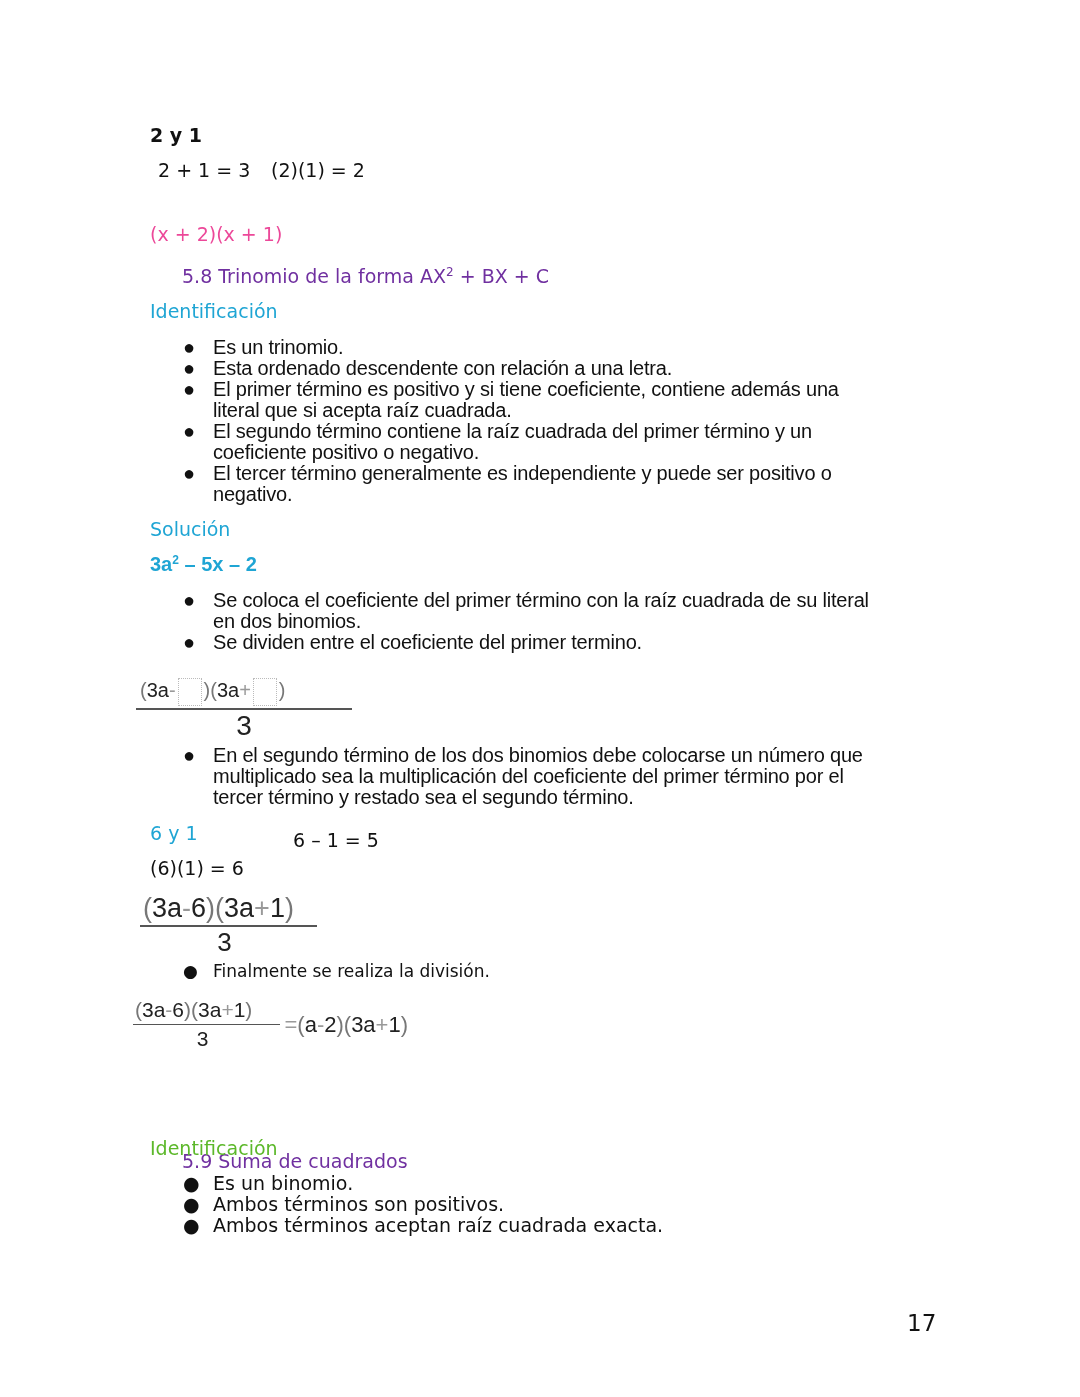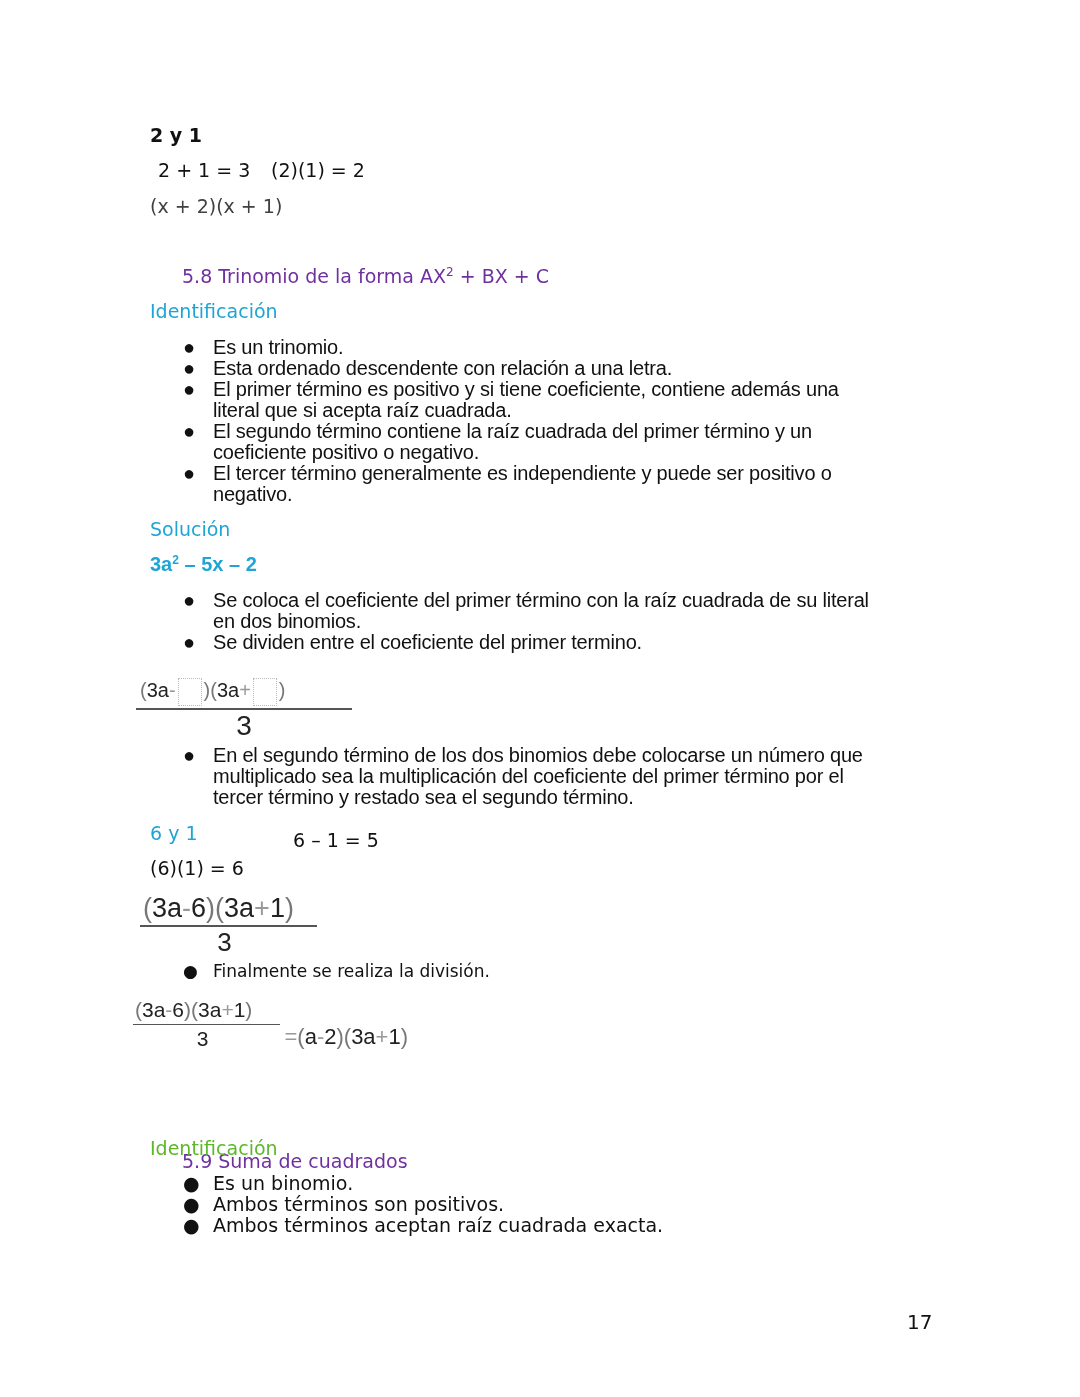--- a/index.html
+++ b/index.html
@@ -3,21 +3,21 @@
 <meta charset="utf-8">
 <style>
   html, body { margin: 0; padding: 0; background: #ffffff; }
   body { width: 1080px; height: 1397px; position: relative; overflow: hidden;
          font-family: "DejaVu Sans", "Liberation Sans", sans-serif; color: #111; }
   .abs { position: absolute; white-space: nowrap; }
   .t20 { font-size: 19px; line-height: 22px; }
   .purple { color: #7030a0; }
   .cyan { color: #1fa5d4; }
   .green { color: #5cb82a; }
-  .magenta { color: #404040; }
+  .magenta { color: #ec4899; margin-top: 28px; }
   .bul { position: absolute; font-size: 19px; line-height: 21px; }
   .bul .dot { position: absolute; left: -30px; top: 0; }
   .cond { font-family: "Liberation Sans", sans-serif; letter-spacing: -0.2px; font-size: 20px; line-height: 21px; }
   .frac { position: absolute; font-family: "Liberation Sans", sans-serif; color: #222; }
   .frac .num { white-space: nowrap; }
   .frac .bar { height: 2px; background: #555; }
   .frac .den { text-align: center; }
   .gray { color: #999; }
   .paren { color: #777; }
   .box { display: inline-block; width: 22px; height: 26px; border: 1px dotted #bbb; vertical-align: middle; margin: 0 2px; }
@@ -81,25 +81,25 @@
 <div class="bul" style="left:213px; top:961px; font-family:'DejaVu Sans',sans-serif; font-size:17px;"><span class="dot">●</span><span>Finalmente se realiza la división.</span></div>
 
 <div class="frac" style="left:133px; top:996px;">
   <div style="display:inline-block; vertical-align:top; width:147px;">
     <div class="num" style="font-size:21px; line-height:28px; padding-left:2px;">
       <span class="paren">(</span><span>3a</span><span class="gray">-</span><span>6</span><span class="paren">)(</span><span>3a</span><span class="gray">+</span><span>1</span><span class="paren">)</span>
     </div>
     <div class="bar" style="height:1px;"></div>
     <div class="den" style="font-size:21px; line-height:28px; padding-right:8px;">3</div>
   </div>
-  <div style="display:inline-block; vertical-align:top; margin-top:26px; font-size:22px; line-height:30px;">
+  <div style="display:inline-block; vertical-align:top; margin-top:14px; font-size:22px; line-height:30px;">
     <span class="gray">=</span><span class="paren">(</span><span>a</span><span class="gray">-</span><span>2</span><span class="paren">)(</span><span>3a</span><span class="gray">+</span><span>1</span><span class="paren">)</span>
   </div>
 </div>
 
 <div class="abs t20 purple" style="left:182px; top:1102px;margin-top:48px;">5.9 Suma de cuadrados</div>
 <div class="abs t20 green" style="left:150px; top:1137px;">Identificación</div>
 
 <div class="bul" style="left:213px; top:1173px; font-family:'DejaVu Sans',sans-serif; font-size:19px;"><span class="dot">●</span><span>Es un binomio.</span></div>
 <div class="bul" style="left:213px; top:1194px; font-family:'DejaVu Sans',sans-serif; font-size:19px;"><span class="dot">●</span><span>Ambos términos son positivos.</span></div>
 <div class="bul" style="left:213px; top:1215px; font-family:'DejaVu Sans',sans-serif; font-size:19px;"><span class="dot">●</span><span>Ambos términos aceptan raíz cuadrada exacta.</span></div>
 
-<div class="abs" style="left:907px; top:1310px; font-size:20px;">17</div>
+<div class="abs" style="left:907px; top:1310px; font-size:23px;">17</div>
 
 </body></html>

